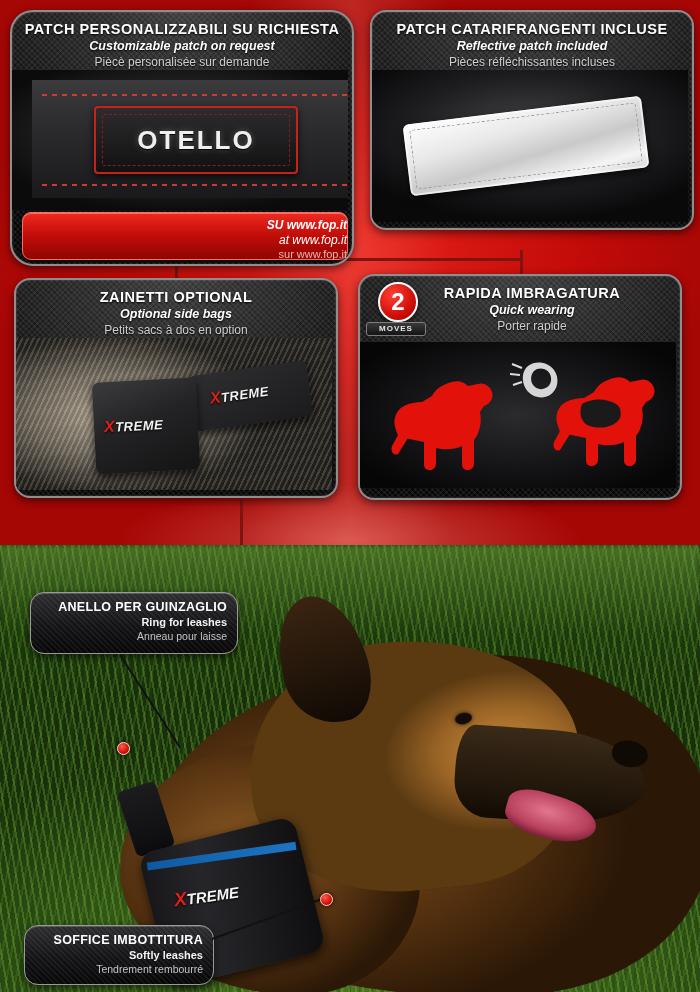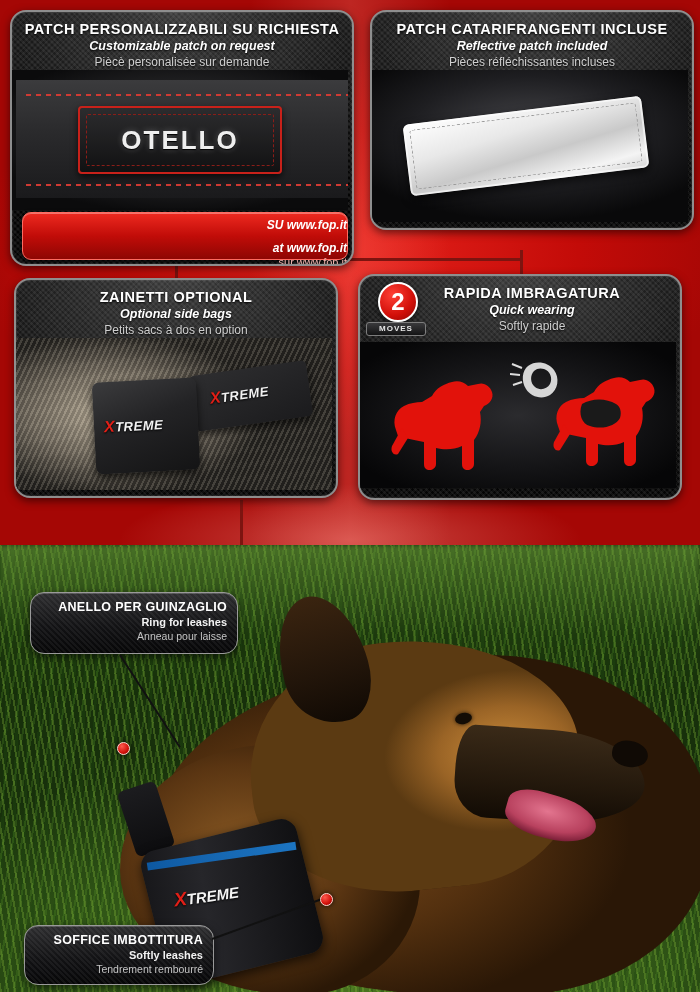--- a/index.html
+++ b/index.html
@@ -44,21 +44,21 @@
   .t-en{color:#ffffff;font-weight:bold;font-style:italic;font-size:12.5px;margin-top:2px;}
   .t-fr{color:#cfcfcf;font-size:12px;margin-top:2px;}
   
   .photo{position:absolute;overflow:hidden;}
   
   .p1-photo{left:0;top:58px;width:336px;height:140px;
     background:
       radial-gradient(ellipse 200px 80px at 50% 45%, #4a4a4c 0%, #232325 55%, #0b0b0c 100%);
   }
   .p1-strap{
-    position:absolute;left:4px;top:10px;width:320px;height:118px;
+    position:absolute;left:20px;top:10px;width:320px;height:118px;
     background:linear-gradient(180deg,#3b3b3d 0%,#2a2a2c 45%,#1a1a1c 100%);
     padding-left:41px;
   }
   .patch{
     position:absolute;left:62px;top:26px;width:200px;height:64px;
     background:linear-gradient(180deg,#2c2c2e 0%,#111112 100%);
     border:2px solid #c8211a;border-radius:4px;
     box-shadow:0 3px 7px rgba(0,0,0,.7);
   }
   .patch-inner{
@@ -74,21 +74,21 @@
     background:repeating-linear-gradient(90deg,#cf3a33 0 5px, transparent 5px 10px);}
   
   .linkbar{
     position:absolute;left:10px;top:200px;width:326px;height:48px;
     border-radius:9px;border:1px solid #ff6a5f;
     background:linear-gradient(180deg,#ee2a20 0%,#c10c08 50%,#8e0603 100%);
     box-shadow:0 2px 5px rgba(0,0,0,.5), inset 0 1px 0 rgba(255,255,255,.35);
     text-align:right;padding-top:3px;box-sizing:border-box;
   }
   .linkbar .l1{color:#fff;font-weight:bold;font-style:italic;font-size:12px;margin-top:2px;}
-  .linkbar .l2{color:#fff;font-weight:bold;font-style:italic;font-size:12px;margin-top:9px;padding-left:20px;}
+  .linkbar .l2{color:#fff;font-weight:normal;font-style:italic;font-size:12px;margin-top:1px;padding-left:20px;}
   .linkbar .l3{color:#f0b3ae;font-size:11px;margin-top:1px;}
   
   .p2-photo{left:0;top:58px;width:316px;height:152px;
     background:radial-gradient(ellipse 200px 90px at 50% 40%, #46464a 0%, #1e1e21 60%, #09090a 100%);
   }
   .refl{
     position:absolute;left:34px;top:40px;width:240px;height:72px;
     transform:rotate(-7deg);
     border-radius:6px;
     background:linear-gradient(170deg,#ffffff 0%,#e8e8e8 35%,#c9c9c9 60%,#f4f4f4 85%,#d6d6d6 100%);
@@ -259,21 +259,21 @@
 
 <div class="bg-red"></div>
 <div class="bg-vert-light"></div>
 <div class="bg-bottom-glow"></div>
 
 <div class="conn conn-v" style="left:175px;top:250px;height:34px;"></div>
 <div class="conn conn-v" style="left:520px;top:250px;height:24px;"></div>
 <div class="conn conn-h" style="left:175px;top:258px;width:348px;"></div>
 <div class="conn conn-v" style="left:240px;top:500px;height:60px;"></div>
 
-<div class="panel" style="left:10px;top:10px;width:340px;height:252px;">
+<div class="panel" style="left:10px;top:10px;width:340px;height:252px;border-radius:23px;">
   <div class="panel-head">
     <div class="t-it">PATCH PERSONALIZZABILI SU RICHIESTA</div>
     <div class="t-en">Customizable patch on request</div>
     <div class="t-fr">Piècè personalisée sur demande</div>
   </div>
   <div class="photo p1-photo">
     <div class="p1-strap">
       <div class="stitch" style="top:14px;"></div>
       <div class="stitch" style="bottom:12px;"></div>
       <div class="patch">
@@ -323,21 +323,21 @@
 </div>
 
 <div class="panel" style="left:358px;top:274px;width:320px;height:222px;">
   <div class="badge2">
     <div class="badge2-circ">2</div>
     <div class="badge2-lbl">MOVES</div>
   </div>
   <div class="panel-head" style="padding-left:24px;">
     <div class="t-it">RAPIDA  IMBRAGATURA</div>
     <div class="t-en">Quick wearing</div>
-    <div class="t-fr">Softly rapide</div>
+    <div class="t-fr">Porter rapide</div>
   </div>
   <div class="photo p4-photo">
 
     <div class="dog-silh" style="left:26px;top:26px;">
       <svg width="130" height="110" viewBox="0 0 130 110" aria-hidden="true">
         <path fill="#e2120b" d="M10,62 C6,52 10,42 18,38 C24,35 30,34 36,34 L46,28 C50,20 58,16 66,14 C72,12 78,14 82,18 L92,16 C98,14 104,18 106,24 C108,30 104,36 98,38 L94,44 C96,54 94,64 88,72 L88,96 C88,100 84,102 82,102 C78,102 76,100 76,96 L76,78 C68,82 58,82 50,80 L50,96 C50,100 46,102 44,102 C40,102 38,100 38,96 L38,74 C28,72 18,70 12,68 Z"></path>
         <path fill="#e2120b" d="M16,60 L6,78 C4,84 8,88 12,86 L22,70 Z"></path>
       </svg>
     </div>
 

